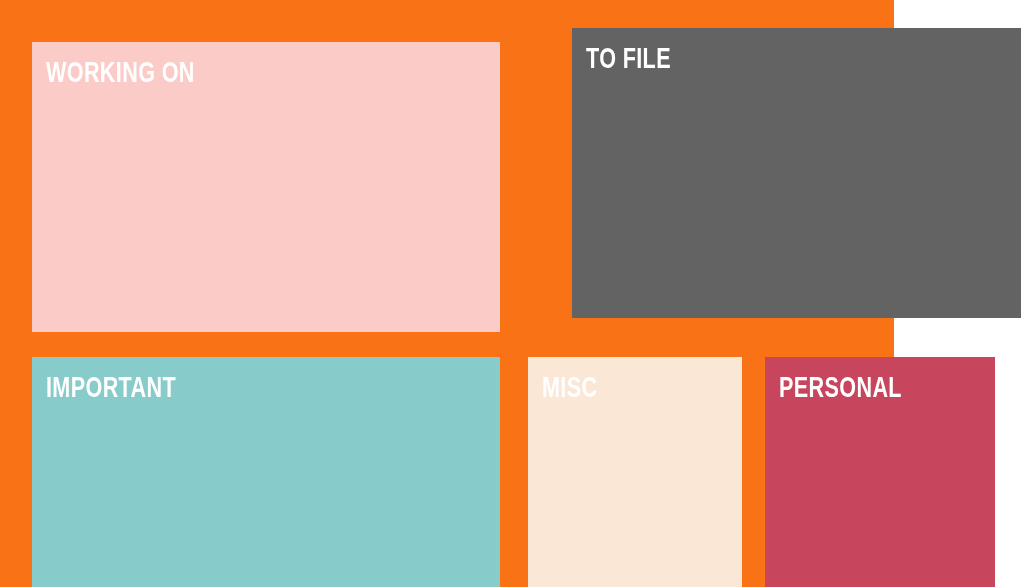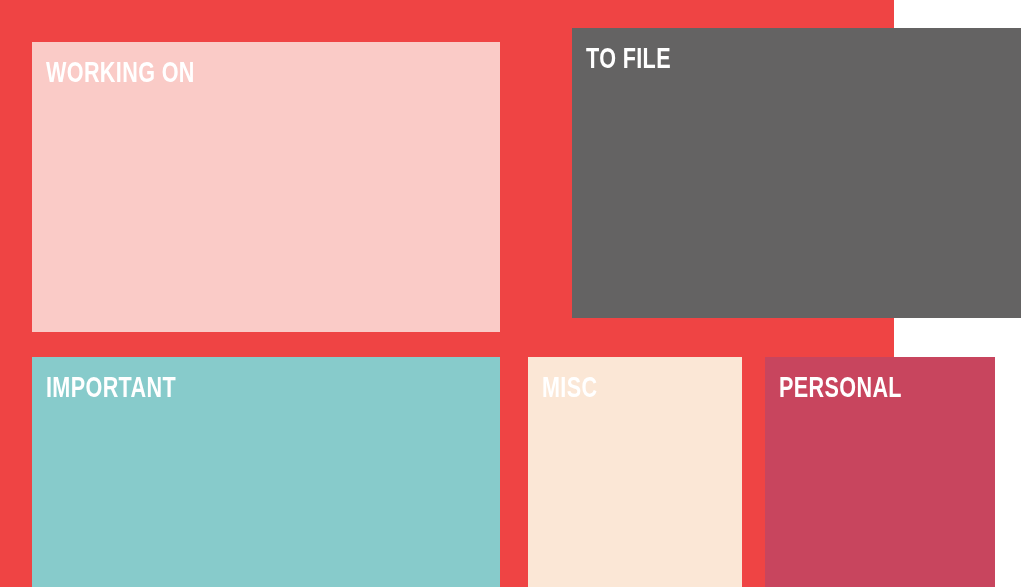--- a/index.html
+++ b/index.html
@@ -42,21 +42,21 @@
     margin: 0;
     padding: 0;
     position: absolute;
     left: 14px;
     top: 15px;
   }
 </style>
 </head>
 <body>
 
-<div id="board" style="background: #ef4444; width: 894px; height: 587px;">
+<div id="board" style="background: #f97316; width: 894px; height: 587px;">
     <div class="card" style="left: 32px; top: 42px; width: 468px; height: 290px; background: rgb(250, 203, 199);">
       <span class="card-title" style="color: rgb(255, 255, 255);">WORKING ON</span>
     </div>
     <div class="card" style="left: 528px; top: 28px; width: 467px; height: 290px; background: rgb(100, 99, 99); margin-left: 44px;">
       <span class="card-title" style="color: rgb(255, 255, 255);">TO FILE</span>
     </div>
     <div class="card" style="left: 32px; top: 357px; width: 468px; height: 260px; background: rgb(135, 203, 203);">
       <span class="card-title" style="color: rgb(255, 255, 255);">IMPORTANT</span>
     </div>
     <div class="card" style="left: 528px; top: 357px; width: 214px; height: 260px; background: rgb(251, 231, 214);">

